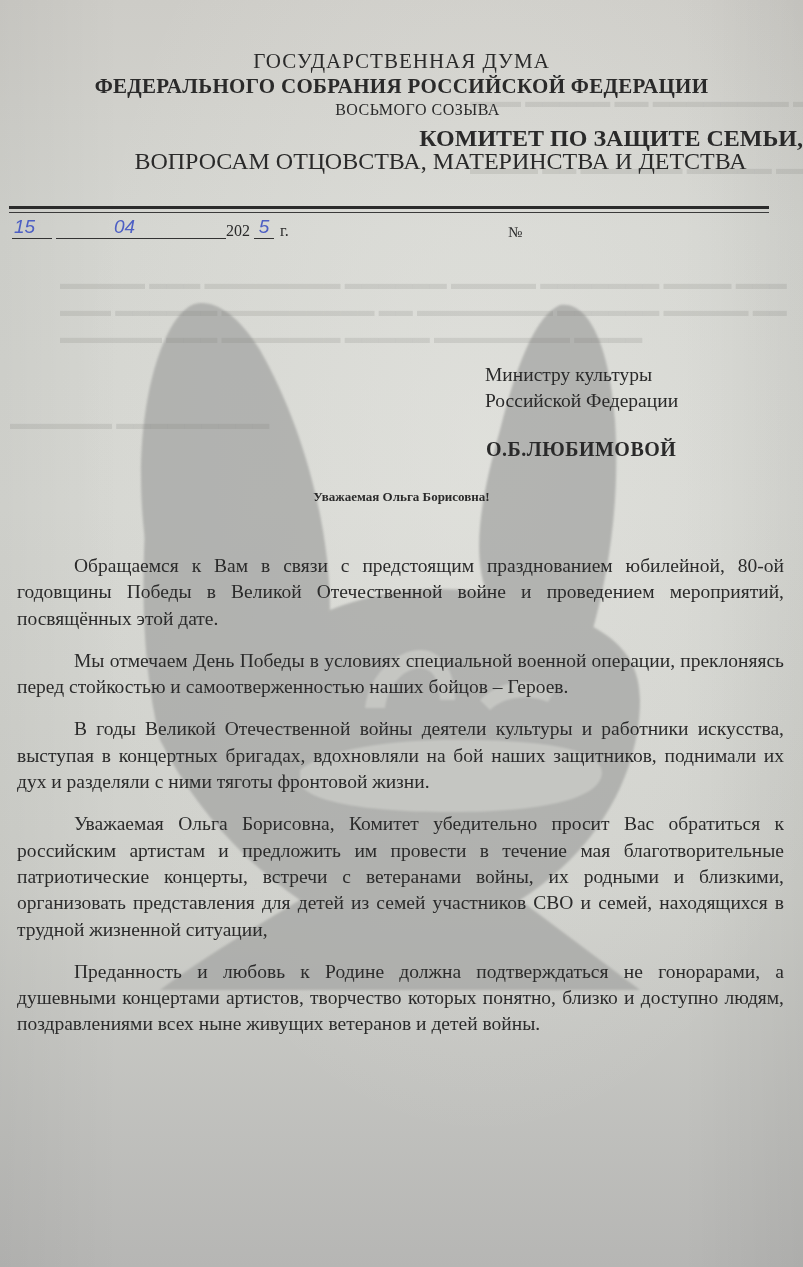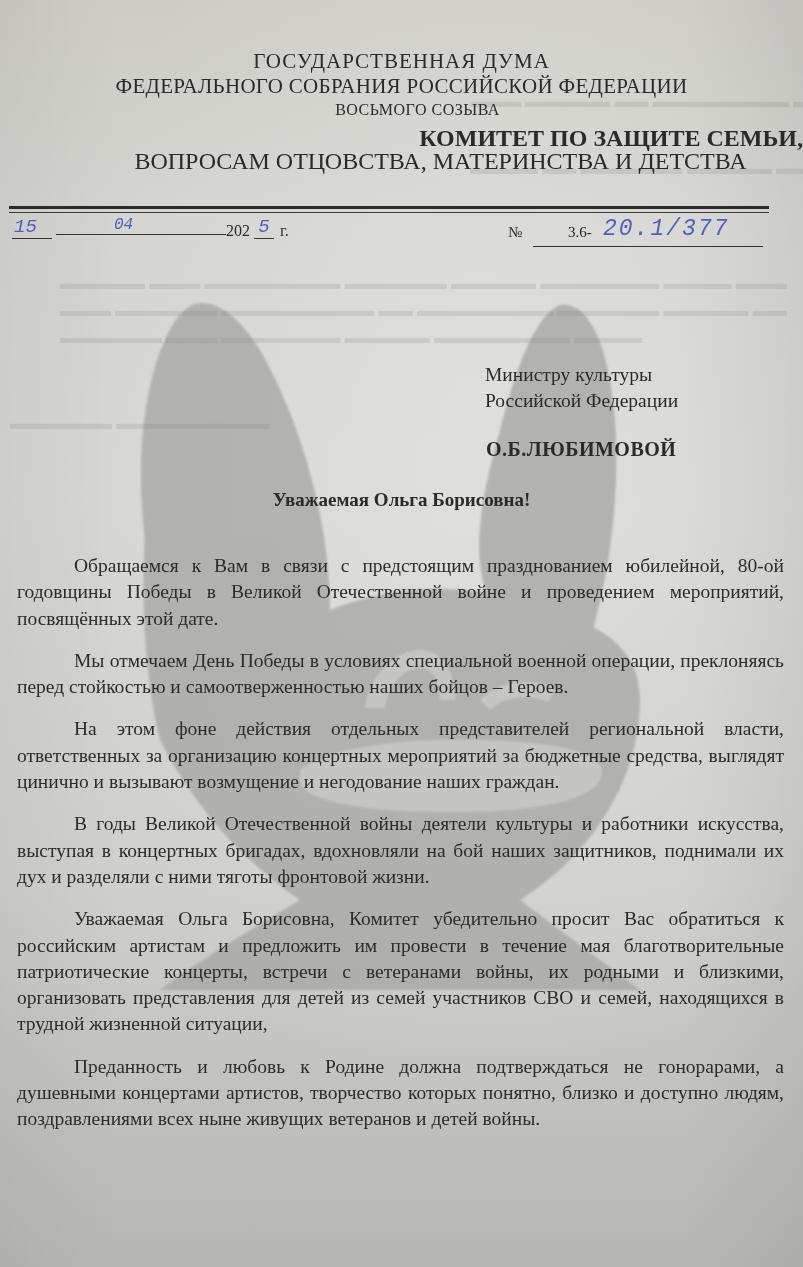--- a/index.html
+++ b/index.html
@@ -37,21 +37,21 @@
     white-space: nowrap;
   }
 
   .header {
     position: absolute;
     left: 0; top: 0;
     width: 803px;
     text-align: center;
   }
   .h-line1 { position: absolute; top: 49px; left: 0; width: 803px; font-size: 21px; letter-spacing: 1px; text-align:center; }
-  .h-line2 { position: absolute; top: 74px; left: 0; width: 803px; font-size: 21px; letter-spacing: 0.3px; text-align:center; }
+  .h-line2 { position: absolute; top: 74px; left: 0; width: 803px; font-size: 21px; letter-spacing: 0.3px; text-align:center;font-weight:bold; }
   .h-line3 { position: absolute; top: 101px; left: 16px; width: 803px; font-size: 16px; letter-spacing: 0.5px; text-align:center; }
   .h-line4 { position: absolute; top: 125px; left: 0; width: 803px; font-size: 24px; font-weight: bold; text-align:right; }
   .h-line5 { position: absolute; top: 148px; left: 0; width: 803px; font-size: 24px; font-weight: normal; text-align:center;padding-left:39px; }
 
   .contacts {
     position: absolute;
     top: 187px; left: 9px; width: 752px;
     font-size: 13px;
     display: flex;
     justify-content: space-between;
@@ -59,23 +59,23 @@
     color: #222;
   }
   .rule-thick {
     position: absolute; left: 9px; top: 206px; width: 760px; height: 3px; background: #2b2b2b;
   }
   .rule-thin {
     position: absolute; left: 9px; top: 212px; width: 760px; height: 1px; background: #3a3a3a;
   }
 
   .reg-row { position: absolute; top: 216px; left: 0; width: 803px; height: 40px; }
-  .hand { font-family: Liberation Mono, monospace; font-style: italic; color: #4d5fc4; }
+  .hand { font-family: Liberation Sans, sans-serif; font-style: italic; color: #4d5fc4; }
   .date-day { position: absolute; left: 12px; top: 0px; font-size: 19px; width: 38px; border-bottom: 1px solid #333; padding-left: 2px; }
-  .date-month { position: absolute; left: 56px; top: 0px; font-size: 16px; width: 170px; border-bottom: 1px solid #333; padding-left: 58px; box-sizing: border-box; }
+  .date-month { position: absolute; left: 56px; top: 0px; font-size: 19px; width: 170px; border-bottom: 1px solid #333; padding-left: 58px; box-sizing: border-box; }
   .date-year-pre { position: absolute; left: 226px; top: 6px; font-size: 16px; }
   .date-year-digit { position: absolute; left: 254px; top: 0px; font-size: 19px; width: 20px; border-bottom: 1px solid #333; text-align:center; }
   .date-g { position: absolute; left: 280px; top: 6px; font-size: 16px; }
 
   .num-sign { position: absolute; left: 508px; top: 8px; font-size: 15px; }
   .num-field { position: absolute; left: 533px; top: 0; width: 230px; height: 30px; border-bottom: 1px solid #333; }
   .num-prefix { position: absolute; left: 35px; top: 8px; font-size: 15px; color: #222; }
   .num-hand { position: absolute; left: 70px; top: 0; font-size: 23px; letter-spacing: 2px; }
 
   .addressee {
@@ -89,21 +89,21 @@
     position: absolute;
     left: 486px; top: 438px;
     font-size: 20px;
     font-weight: bold;
     letter-spacing: 0.5px;
   }
   .salutation {
     position: absolute;
     top: 489px; left: 0; width: 803px;
     text-align: center;
-    font-size: 19px;
+    font-size: 13px;
     font-weight: bold;
   }
 
   .body-text {
     position: absolute;
     left: 17px; top: 537px;
     width: 767px;
     font-size: 19.5px;
     line-height: 26.3px;
     text-align: justify;
@@ -161,36 +161,31 @@
   <div class="rule-thin"></div>
 
   <div class="reg-row">
     <span class="date-day hand">15</span>
     <span class="date-month hand">04</span>
     <span class="date-year-pre">202</span>
     <span class="date-year-digit hand">5</span>
     <span class="date-g">г.</span>
 
     <span class="num-sign">№</span>
-    <div class="num-field">
-      <span class="num-prefix">3.6-</span>
-      <span class="num-hand hand">20.1/377</span>
-    </div>
   </div>
 
   <div class="addressee">
     <div>Министру культуры</div>
     <div>Российской Федерации</div>
   </div>
   <div class="addressee-name">О.Б.ЛЮБИМОВОЙ</div>
 
   <div class="salutation">Уважаемая Ольга Борисовна!</div>
 
   <div class="body-text">
     <p>Обращаемся к Вам в связи с предстоящим празднованием юбилейной, 80-ой годовщины Победы в Великой Отечественной войне и проведением мероприятий, посвящённых этой дате.</p>
     <p>Мы отмечаем День Победы в условиях специальной военной операции, преклоняясь перед стойкостью и самоотверженностью наших бойцов – Героев.</p>
-    <p>На этом фоне действия отдельных представителей региональной власти, ответственных за организацию концертных мероприятий за бюджетные средства, выглядят цинично и вызывают возмущение и негодование наших граждан.</p>
     <p>В годы Великой Отечественной войны деятели культуры и работники искусства, выступая в концертных бригадах, вдохновляли на бой наших защитников, поднимали их дух и разделяли с ними тяготы фронтовой жизни.</p>
     <p>Уважаемая Ольга Борисовна, Комитет убедительно просит Вас обратиться к российским артистам и предложить им провести в течение мая благотворительные патриотические концерты, встречи с ветеранами войны, их родными и близкими, организовать представления для детей из семей участников СВО и семей, находящихся в трудной жизненной ситуации,</p>
     <p>Преданность и любовь к Родине должна подтверждаться не гонорарами, а душевными концертами артистов, творчество которых понятно, близко и доступно людям, поздравлениями всех ныне живущих ветеранов и детей войны.</p>
   </div>
 
 </div>
 
 </body></html>

